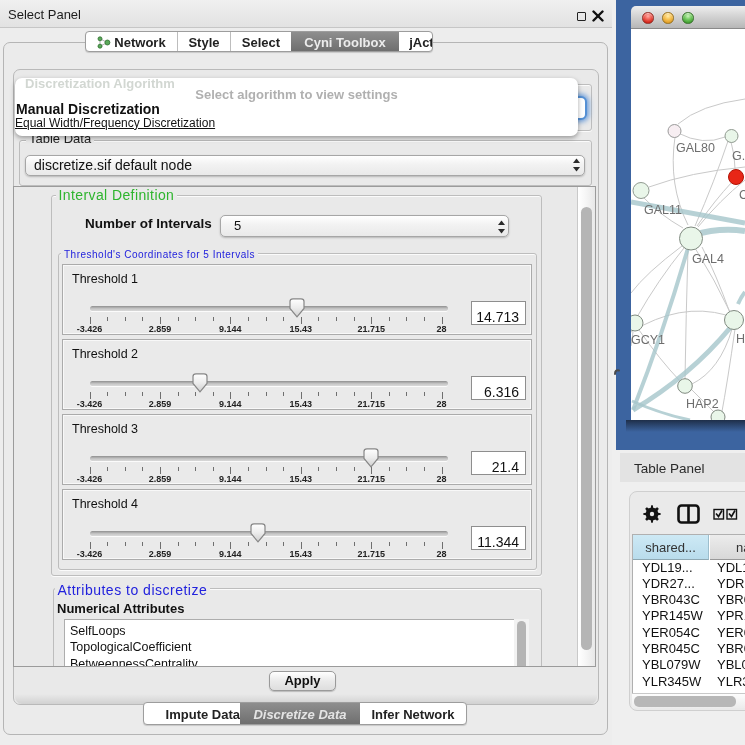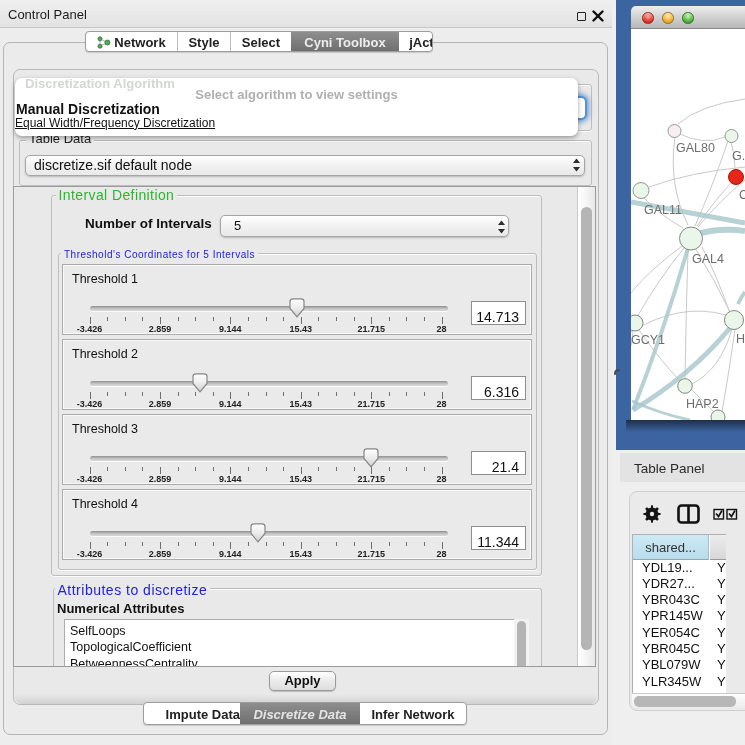--- a/index.html
+++ b/index.html
@@ -15,21 +15,21 @@
   .vbox { position:absolute; left:408px; top:36px; width:55px; height:24px; background:#fff; border:1px solid #8e8e8e; font-size:14px; color:#111; text-align:right; line-height:30px; padding-right:6px; }
   .ticklbl { position:absolute; top:59px; font-size:9px; font-weight:bold; color:#222; transform:translateX(-50%); white-space:nowrap; }
   .tabseg { display:inline-block; height:100%; line-height:21px; font-size:13px; font-weight:bold; color:#222; text-align:center; vertical-align:top; }
 </style>
 </head>
 <body>
 
 <div class="abs" style="left:0;top:0;width:612px;height:745px;background:#ededed;"></div>
 
 <div class="abs" style="left:0;top:0;width:612px;height:28px;background:linear-gradient(#f0f0f0,#e2e2e2);border-bottom:1px solid #c6c6c6;"></div>
-<div class="abs" style="left:8px;top:7px;font-size:13px;color:#1c1c1c;">Control Panel</div>
+<div class="abs" style="left:8px;top:7px;font-size:13px;color:#1c1c1c;">Select Panel</div>
 <div class="abs" style="left:577px;top:12px;width:9px;height:9px;border:1.8px solid #222;border-radius:1px;"></div>
 <svg class="abs" style="left:592px;top:10px;" width="12" height="12" viewBox="0 0 12 12">
     <g stroke="#111" stroke-width="2.4" stroke-linecap="round">
       <line x1="1.5" y1="1.5" x2="10.5" y2="10.5"></line>
       <line x1="10.5" y1="1.5" x2="1.5" y2="10.5"></line>
     </g>
   </svg>
 
 <div class="abs" style="left:3px;top:42px;width:605px;height:693px;background:#ebebeb;border:1px solid #b5b5b5;border-radius:7px;"></div>
 
@@ -355,21 +355,21 @@
   <rect x="1.5" y="1.5" width="20" height="17" rx="3" fill="none" stroke="#111" stroke-width="2.6"></rect>
   <line x1="11.5" y1="2" x2="11.5" y2="18" stroke="#111" stroke-width="2.6"></line>
 </svg>
 <svg class="abs" style="left:713px;top:508px;" width="32" height="12" viewBox="0 0 32 12">
   <rect x="1" y="1.5" width="9.5" height="9.5" fill="none" stroke="#111" stroke-width="1.4"></rect>
   <path d="M3,5.5 L5.5,8.5 L9,2.5" fill="none" stroke="#111" stroke-width="1.6"></path>
   <rect x="14" y="1.5" width="9.5" height="9.5" fill="none" stroke="#111" stroke-width="1.4"></rect>
   <path d="M16,5.5 L18.5,8.5 L22,2.5" fill="none" stroke="#111" stroke-width="1.6"></path>
 </svg>
 
-<div class="abs" style="left:632px;top:534px;width:94px;height:160px;background:#fff;border:1px solid #b0b0b0;border-right:none;overflow:hidden;">
+<div class="abs" style="left:632px;top:534px;width:113px;height:160px;background:#fff;border:1px solid #b0b0b0;border-right:none;overflow:hidden;">
   <div style="position:absolute;left:0;top:0;width:76px;height:25px;background:linear-gradient(#cde9f5,#b9dcec);border-right:1px solid #9dbecd;border-bottom:1px solid #8fa8b2;font-size:13px;color:#333;text-align:center;line-height:25px;">shared...</div>
   <div style="position:absolute;left:77px;top:0;width:36px;height:25px;background:linear-gradient(#ececec,#d8d8d8);border-bottom:1px solid #999;font-size:13px;color:#333;padding-left:26px;line-height:25px;">na</div>
   <div style="position:absolute;left:9px;top:24.5px;font-size:13px;color:#111;line-height:16.3px;">YDL19...<br>YDR27...<br>YBR043C<br>YPR145W<br>YER054C<br>YBR045C<br>YBL079W<br>YLR345W<br>YIL053C</div>
   <div style="position:absolute;left:84px;top:24.5px;font-size:13px;color:#111;line-height:16.3px;">YDL1<br>YDR2<br>YBR0<br>YPR1<br>YER0<br>YBR0<br>YBL0<br>YLR3<br>YIL0</div>
 </div>
 
 <div class="abs" style="left:632px;top:693px;width:113px;height:15px;background:linear-gradient(#fdfdfd,#ececec);border-top:1px solid #c9c9c9;"></div>
 <div class="abs" style="left:634px;top:696px;width:102px;height:11px;background:#b7b7b7;border-radius:5px;"></div>
 
 <svg class="abs" style="left:614px;top:368px;" width="7" height="8" viewBox="0 0 7 8">

